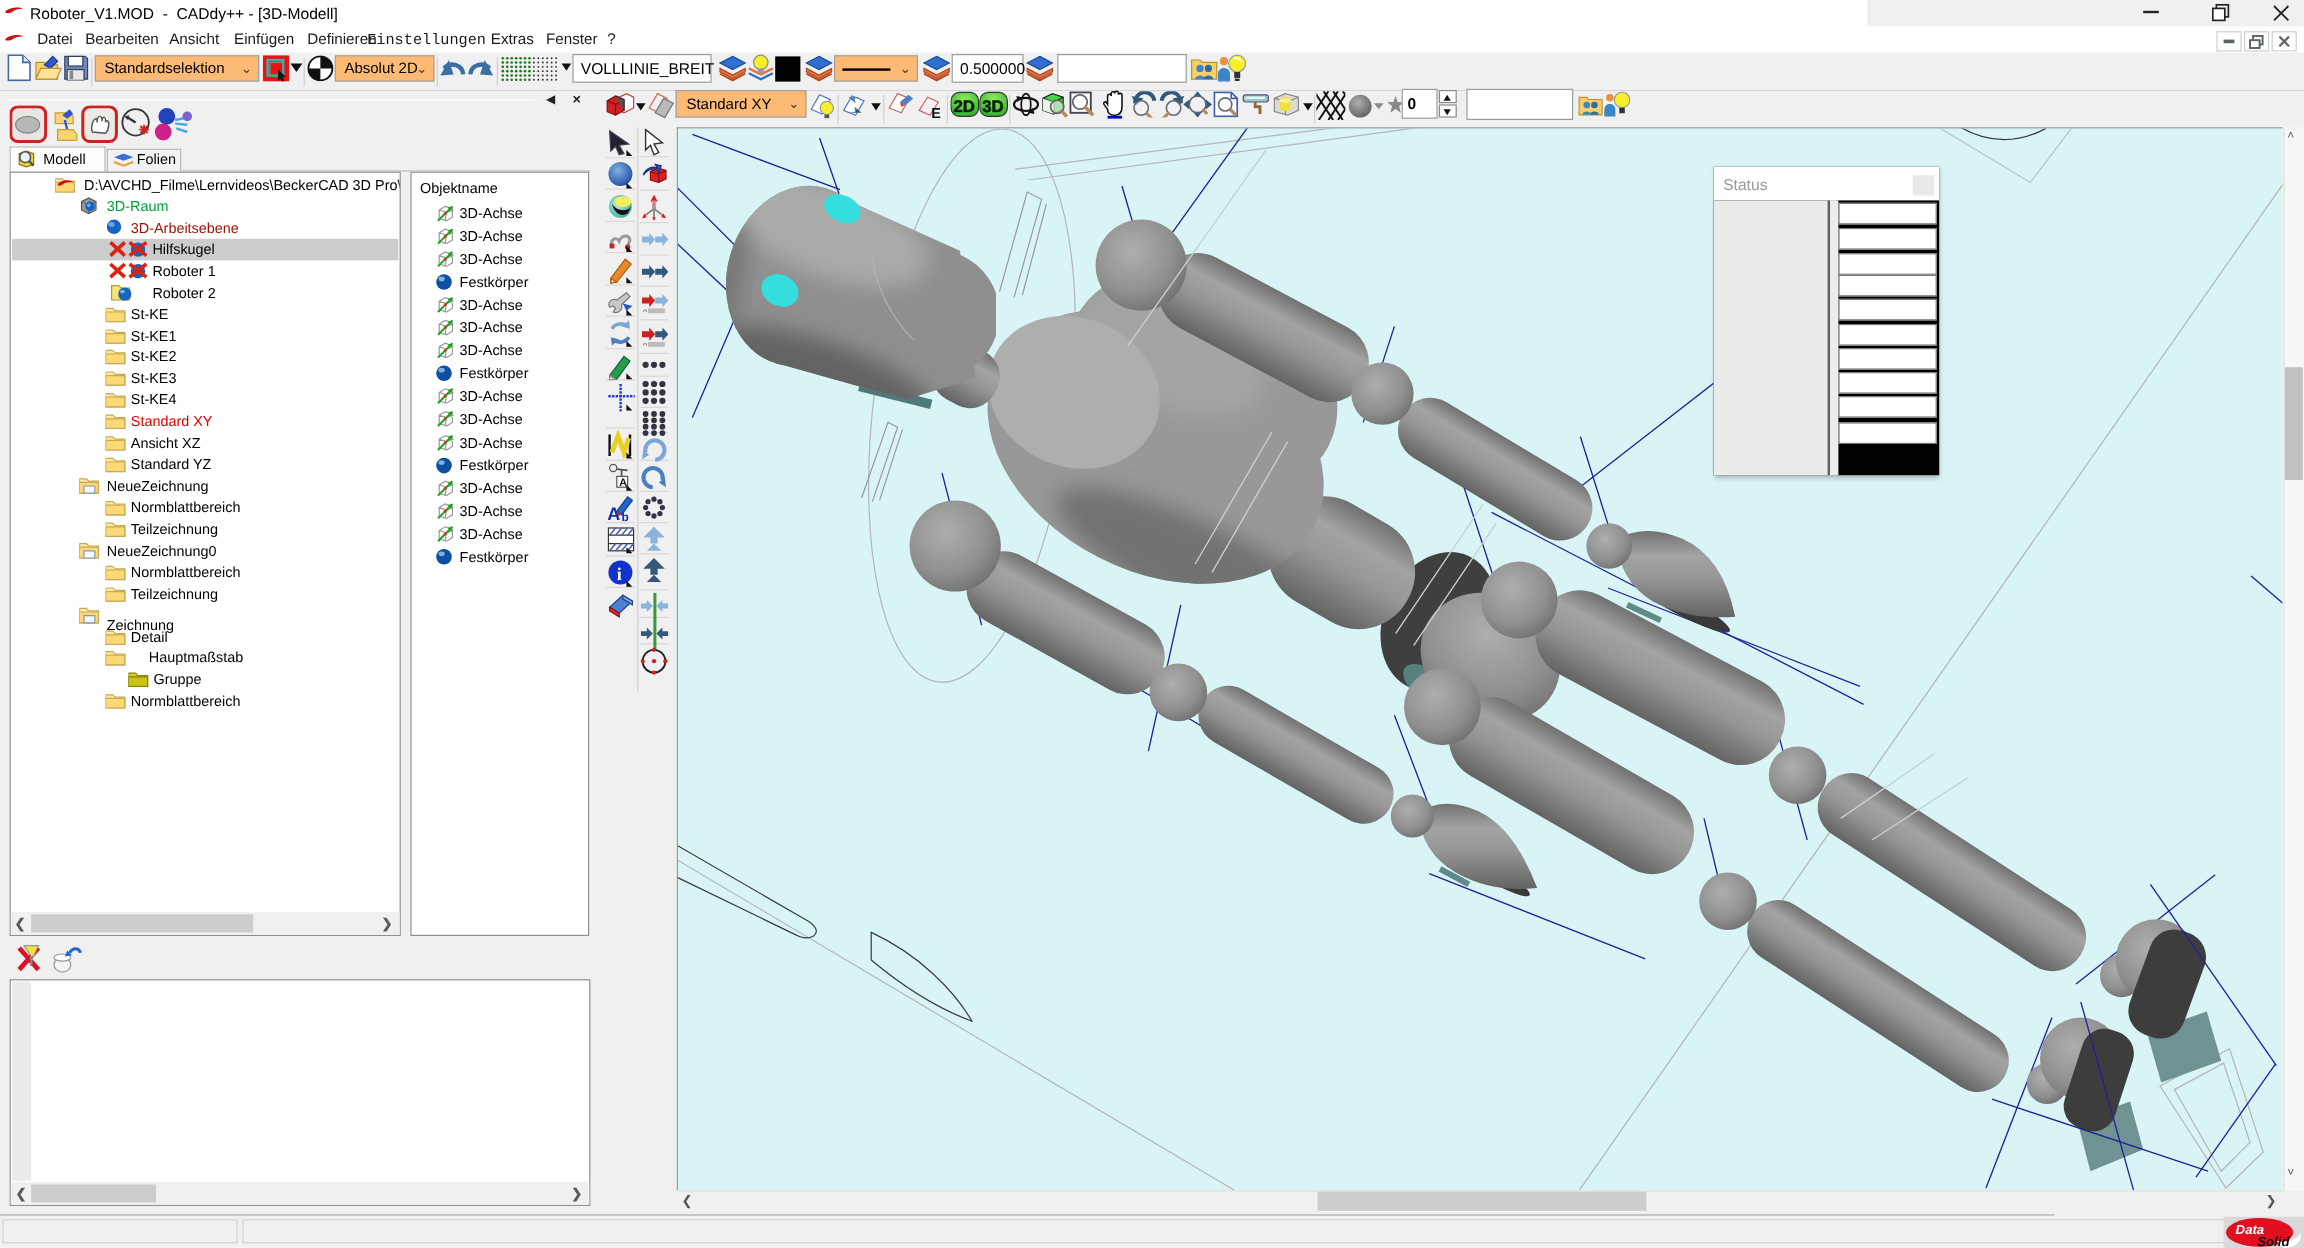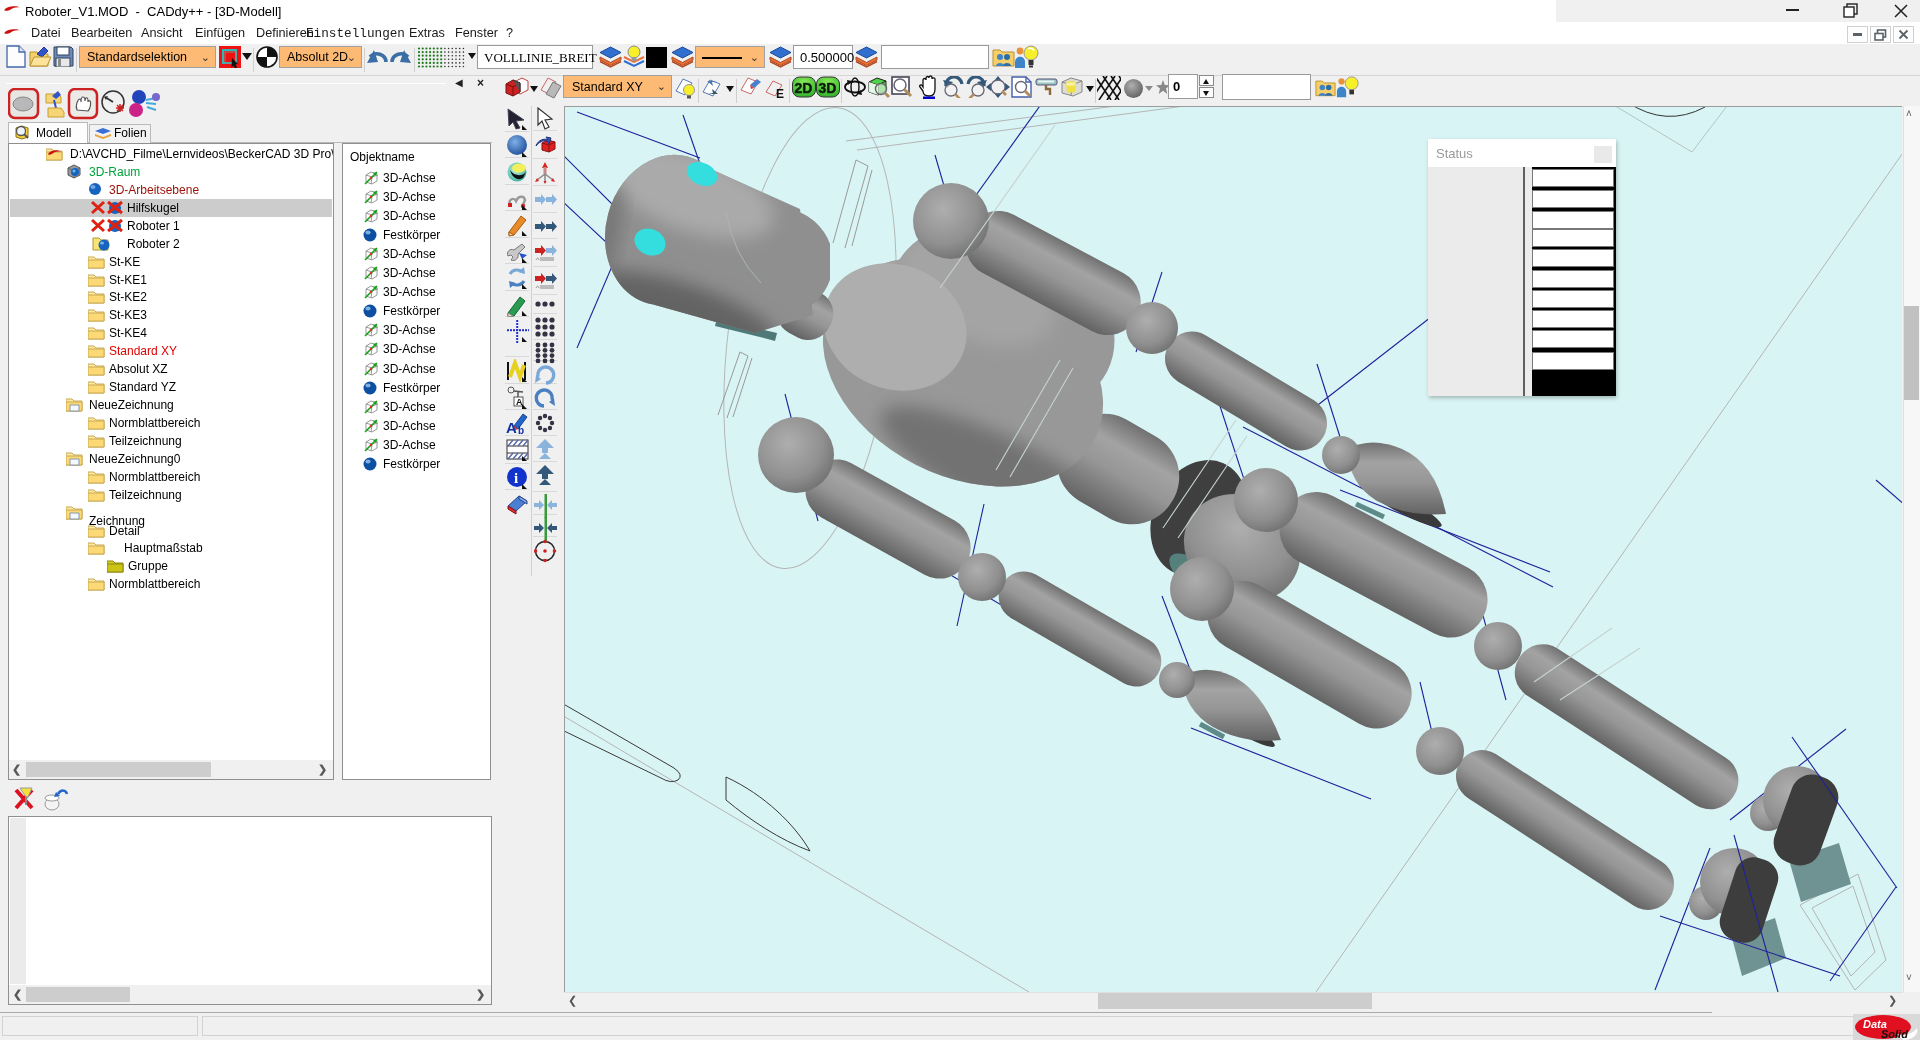--- a/index.html
+++ b/index.html
@@ -191,21 +191,21 @@
       <circle cx="24.200000000000003" cy="20.5" r="1.1" fill="#1d7a1d"></circle>
       <circle cx="27.900000000000002" cy="20.5" r="0.8" fill="#333"></circle>
       <circle cx="31.6" cy="20.5" r="0.8" fill="#333"></circle>
       <circle cx="35.300000000000004" cy="20.5" r="0.8" fill="#333"></circle>
       <circle cx="39.0" cy="20.5" r="0.8" fill="#333"></circle>
       <circle cx="42.7" cy="20.5" r="0.8" fill="#333"></circle>
       <circle cx="46.400000000000006" cy="20.5" r="0.8" fill="#333"></circle>
     </svg>
   <div class="abs" style="left:468px;top:53px;width:0;height:0;border-left:4px solid transparent;border-right:4px solid transparent;border-top:6px solid #111;"></div>
   <div class="tfield" style="left:477px;top:45px;width:116px;height:24px;">
-      <span style="position:absolute;left:6px;top:4px;font-family:Liberation Serif, serif;">VOLLLINIE_BREIT</span>
+      <span style="position:absolute;left:6px;top:4px;">VOLLLINIE_BREIT</span>
     </div>
   <svg class="abs" style="left:599px;top:46px;" width="23" height="23" viewBox="0 0 23 23">
       <path d="M11.5,1 L22,6.5 11.5,12 1,6.5 Z" fill="#2f6fd0" stroke="#1a4a9a"></path>
       <path d="M1,11 L11.5,16.5 22,11 22,14 11.5,19.5 1,14 Z" fill="#e8703a" stroke="#b04a20"></path>
       <path d="M1,15.5 L11.5,21 22,15.5" fill="none" stroke="#b04a20" stroke-width="1.5"></path>
     </svg>
   <svg class="abs" style="left:622px;top:45px;" width="24" height="24" viewBox="0 0 24 24">
       <path d="M2,16 L12,21 22,16" fill="none" stroke="#2f6fd0" stroke-width="2"></path>
       <path d="M2,12 L12,17 22,12" fill="none" stroke="#e8703a" stroke-width="2"></path>
       <circle cx="12" cy="7" r="6" fill="#f7ef2a" stroke="#888"></circle>
@@ -357,21 +357,21 @@
 <div class="abs" style="left:100px;top:182px;font-size:12px;color:#000;white-space:nowrap;">St-KE4</div>
 <svg class="abs" style="left:79px;top:199px;" width="36" height="15" viewBox="0 0 36 15">
         <path d="M0,3 h6 l2,2 h8 v9 h-16 z" fill="#ffe9a2" stroke="#c8a954"></path>
         <path d="M0,6 h16 v8 h-16 z" fill="#fdd975" stroke="#c8a954"></path>
       </svg>
 <div class="abs" style="left:100px;top:200px;font-size:12px;color:#e00000;white-space:nowrap;">Standard XY</div>
 <svg class="abs" style="left:79px;top:217px;" width="36" height="15" viewBox="0 0 36 15">
         <path d="M0,3 h6 l2,2 h8 v9 h-16 z" fill="#ffe9a2" stroke="#c8a954"></path>
         <path d="M0,6 h16 v8 h-16 z" fill="#fdd975" stroke="#c8a954"></path>
       </svg>
-<div class="abs" style="left:100px;top:218px;font-size:12px;color:#000;white-space:nowrap;">Absolut XZ</div>
+<div class="abs" style="left:100px;top:218px;font-size:12px;color:#000;white-space:nowrap;">Ansicht XZ</div>
 <svg class="abs" style="left:79px;top:235px;" width="36" height="15" viewBox="0 0 36 15">
         <path d="M0,3 h6 l2,2 h8 v9 h-16 z" fill="#ffe9a2" stroke="#c8a954"></path>
         <path d="M0,6 h16 v8 h-16 z" fill="#fdd975" stroke="#c8a954"></path>
       </svg>
 <div class="abs" style="left:100px;top:236px;font-size:12px;color:#000;white-space:nowrap;">Standard YZ</div>
 <svg class="abs" style="left:57px;top:253px;" width="36" height="15" viewBox="0 0 36 15">
         <path d="M0,2 h6 l2,2 h8 v10 h-16 z" fill="#ffe9a2" stroke="#c8a954"></path>
         <path d="M0,5 h16 v9 h-16 z" fill="#fdd975" stroke="#c8a954"></path>
         <path d="M4,8 h9 v6 h-9 z" fill="#f4f9ff" stroke="#8899aa"></path>
       </svg>

